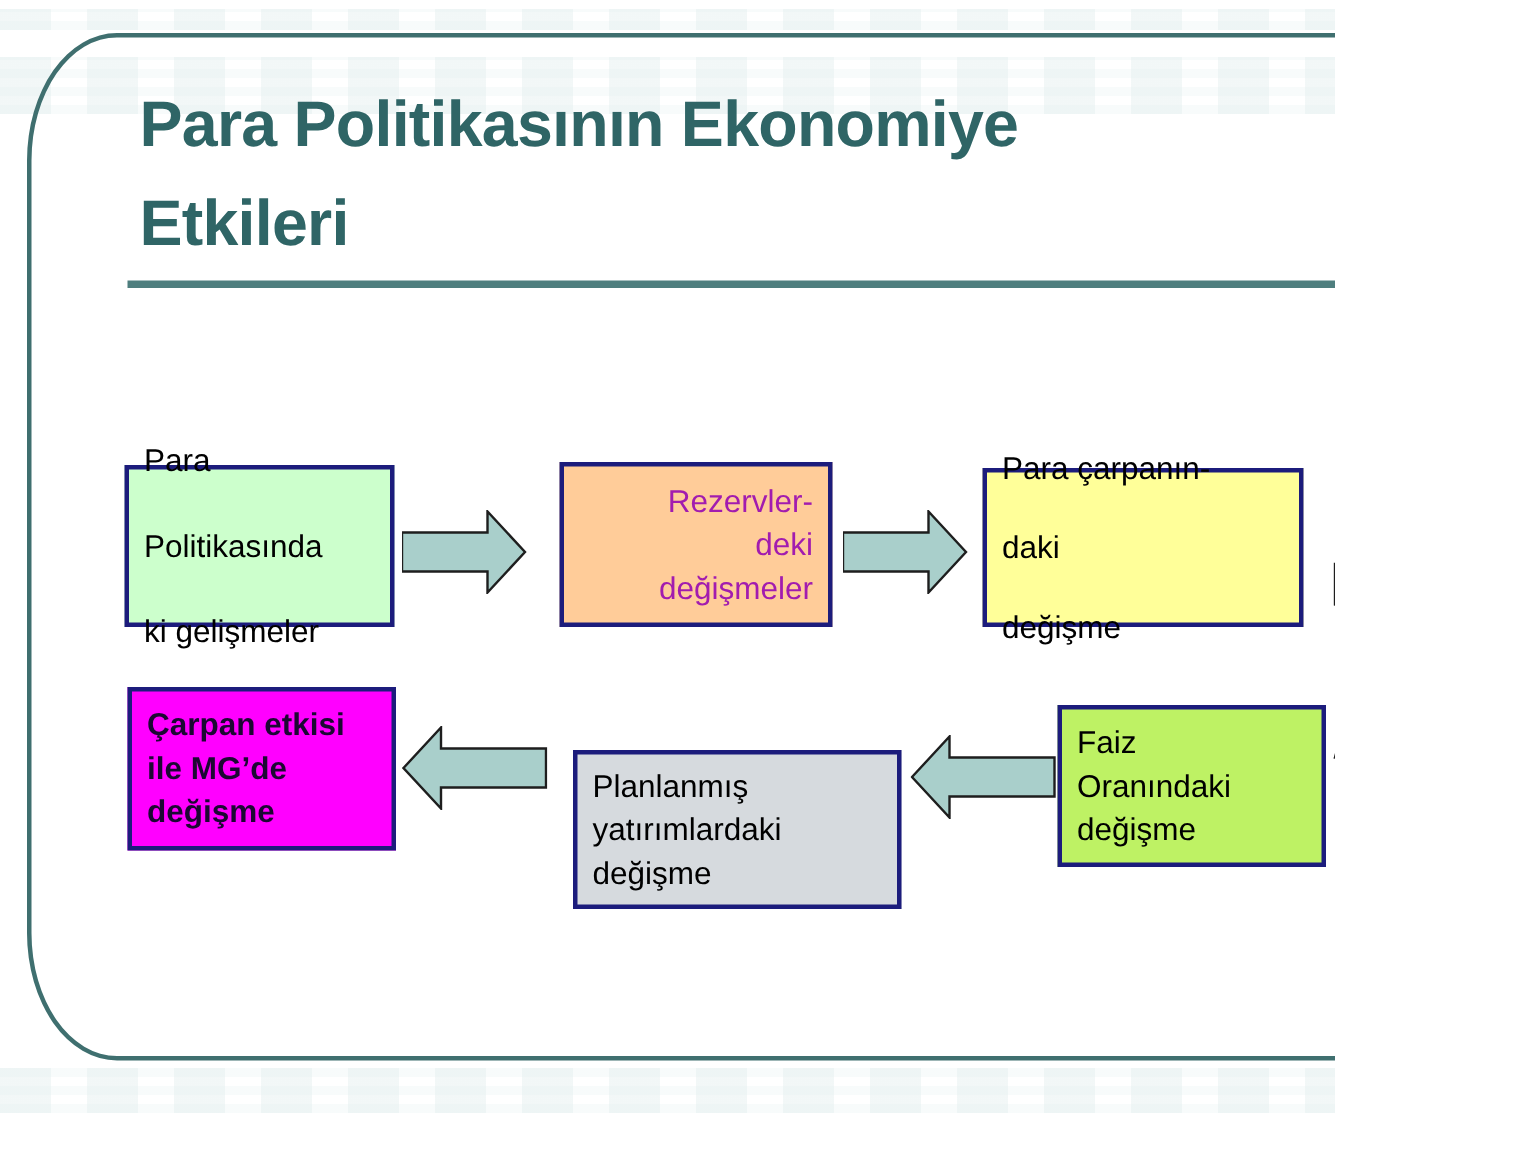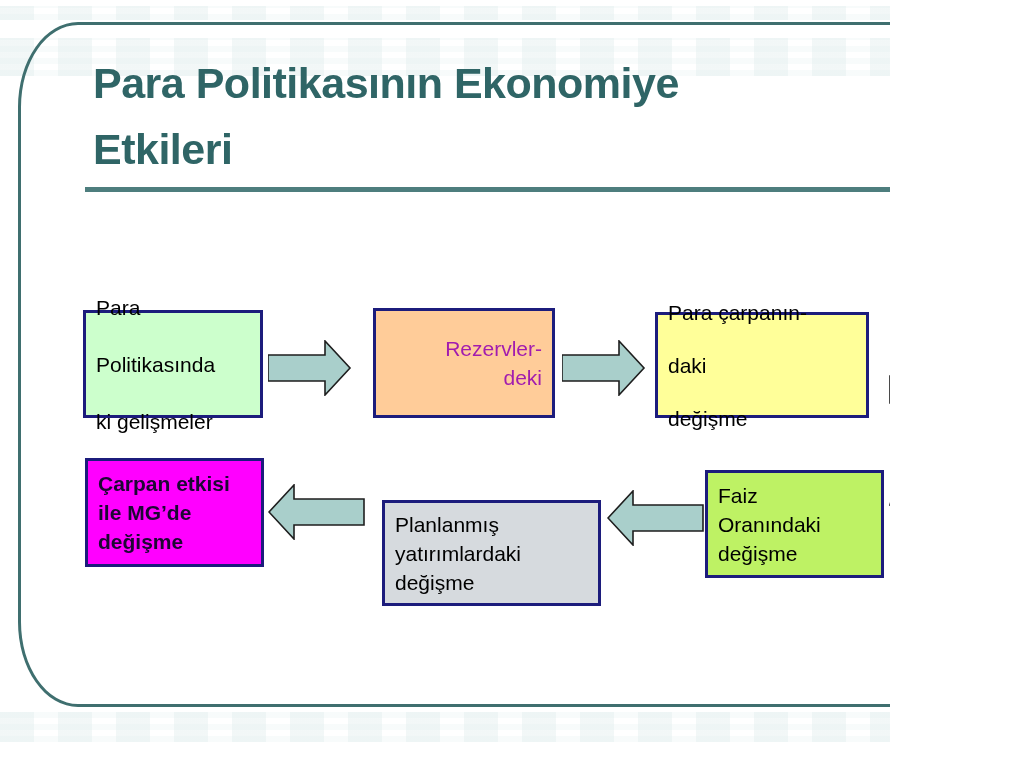--- a/index.html
+++ b/index.html
@@ -62,20 +62,21 @@
 
   <div class="fbox box1" style="background-color: rgb(204, 255, 204); border-color: rgb(28, 28, 124); color: rgb(0, 0, 0);">
     <span>Para</span>
     <span>Politikasında</span>
     <span>ki gelişmeler</span>
   </div>
 
   <div class="fbox box2" style="background-color: rgb(255, 204, 153); border-color: rgb(28, 28, 124); color: #a21caf; text-align: right;">
     <span>Rezervler-</span>
     <span>deki</span>
+    <span>değişmeler</span>
   </div>
 
   <div class="fbox box3" style="background-color: rgb(255, 255, 153); border-color: rgb(28, 28, 124); color: rgb(0, 0, 0); gap: 24px;">
     <span>Para çarpanın-</span>
     <span>daki</span>
     <span>değişme</span>
   </div>
 
   <div class="fbox box4" style="background-color: #bef264; border-color: rgb(28, 28, 124); color: rgb(0, 0, 0);">
     <span>Faiz</span>

